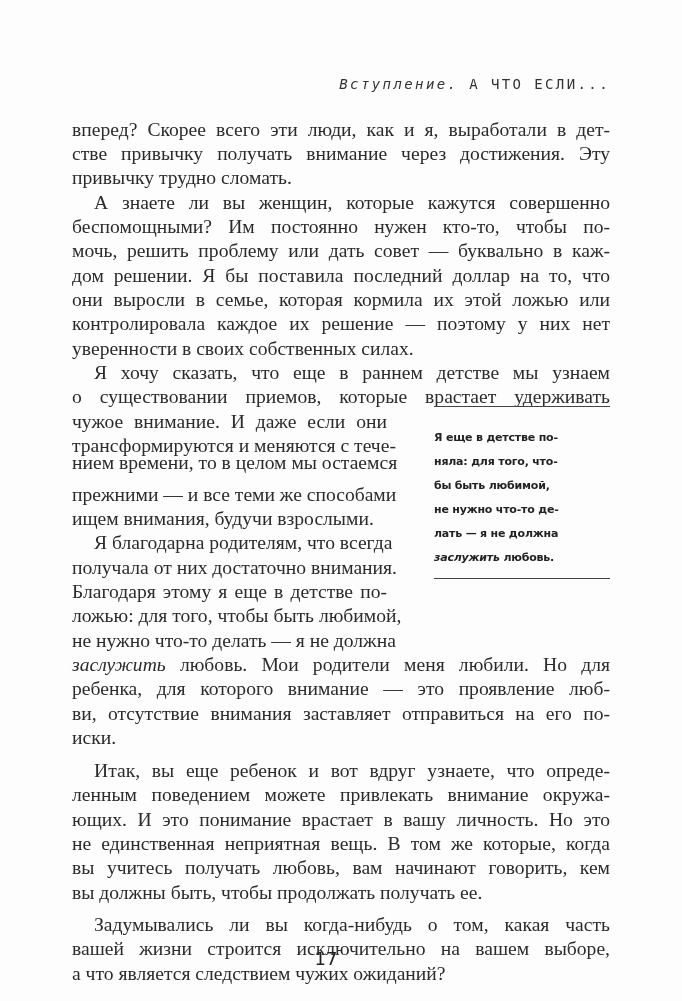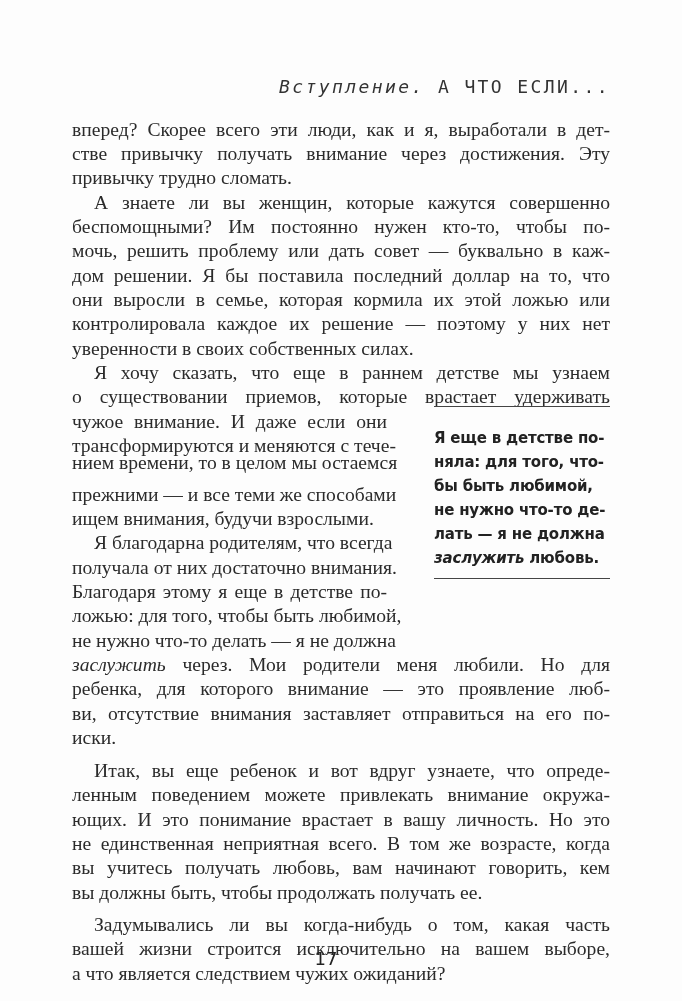--- a/index.html
+++ b/index.html
@@ -7,21 +7,21 @@
     width: 682px; height: 1001px;
     background: #fdfdfd;
     position: relative;
     overflow: hidden;
     color: #2a2a2a;
   }
   .running-head {
     position: absolute;
     top: 76px; right: 72px;
     font-family: "DejaVu Sans Mono", "Liberation Mono", monospace;
-    font-size: 18px;
+    font-size: 14px;
     letter-spacing: 2.4px;
     color: #333;
     white-space: nowrap;
   }
   .running-head .rh-italic { font-style: italic; }
   .line {
     position: absolute;
     font-family: Liberation Serif, serif;
     font-size: 19.6px;
     white-space: nowrap;
@@ -40,21 +40,21 @@
     position: absolute;
     left: 434px; width: 176px;
     height: 1px;
     background: #444;
   }
   .pq-line {
     position: absolute;
     left: 434px; width: 176px;
     font-family: "DejaVu Sans", "Liberation Sans", sans-serif;
     font-weight: bold;
-    font-size: 15px;
+    font-size: 11px;
     line-height: 24px;
     white-space: nowrap;
     color: #222;
     letter-spacing: -0.2px;
   }
   .pq-line em { font-style: italic; font-weight: bold; }
 
   .page-number {
     position: absolute;
     top: 902px; left: 0; width: 652px;
@@ -91,29 +91,29 @@
 <div class="line narrow" style="top:434px">трансформируются и меняются с тече-</div>
 <div class="line narrow" style="top:451px">нием времени, то в целом мы остаемся</div>
 <div class="line narrow" style="top:483px">прежними — и все теми же способами</div>
 <div class="line narrow last" style="top:507px">ищем внимания, будучи взрослыми.</div>
 
 <div class="line narrow-indent" style="top:531px">Я благодарна родителям, что всегда</div>
 <div class="line narrow" style="top:556px">получала от них достаточно внимания.</div>
 <div class="line narrow" style="top:580px">Благодаря этому я еще в детстве по-</div>
 <div class="line narrow" style="top:604px">ложью: для того, чтобы быть любимой,</div>
 <div class="line narrow" style="top:629px">не нужно что-то делать — я не должна</div>
-<div class="line full" style="top:653px"><em class="it">заслужить</em> <span>через. Мои родители меня любили. Но для</span></div>
+<div class="line full" style="top:653px"><em class="it">заслужить</em> <span>любовь. Мои родители меня любили. Но для</span></div>
 <div class="line full" style="top:677px">ребенка, для которого внимание — это проявление люб-</div>
 <div class="line full" style="top:702px">ви, отсутствие внимания заставляет отправиться на его по-</div>
 <div class="line full last" style="top:726px">иски.</div>
 
 <div class="line indent-justify" style="top:759px">Итак, вы еще ребенок и вот вдруг узнаете, что опреде-</div>
 <div class="line full" style="top:783px">ленным поведением можете привлекать внимание окружа-</div>
 <div class="line full" style="top:808px">ющих. И это понимание врастает в вашу личность. Но это</div>
-<div class="line full" style="top:832px">не единственная неприятная всего. В том же возрасте, когда</div>
+<div class="line full" style="top:832px">не единственная неприятная вещь. В том же которые, когда</div>
 <div class="line full" style="top:856px">вы учитесь получать любовь, вам начинают говорить, кем</div>
 <div class="line full last" style="top:881px">вы должны быть, чтобы продолжать получать ее.</div>
 
 <div class="line indent-justify" style="top:913px">Задумывались ли вы когда-нибудь о том, какая часть</div>
 <div class="line full" style="top:937px">вашей жизни строится исключительно на вашем выборе,</div>
 <div class="line full last" style="top:962px">а что является следствием чужих ожиданий?</div>
 
 <div class="pullquote-rule" style="top:406px"></div>
 <div class="pq-line" style="top:426px">Я еще в детстве по-</div>
 <div class="pq-line" style="top:450px">няла: для того, что-</div>

